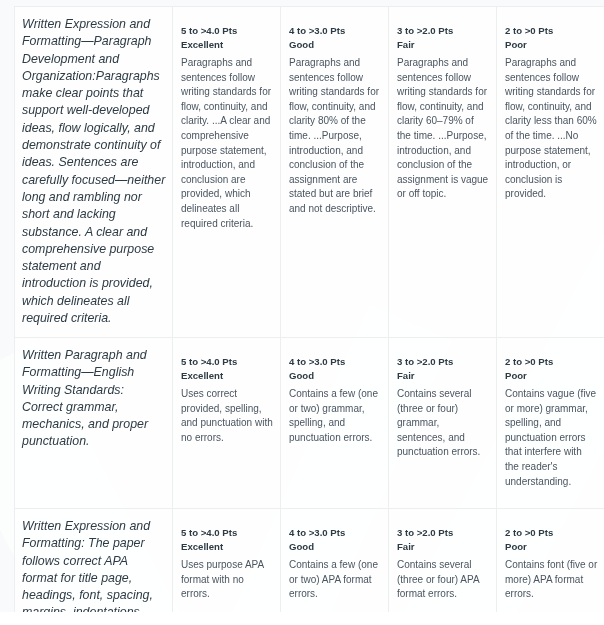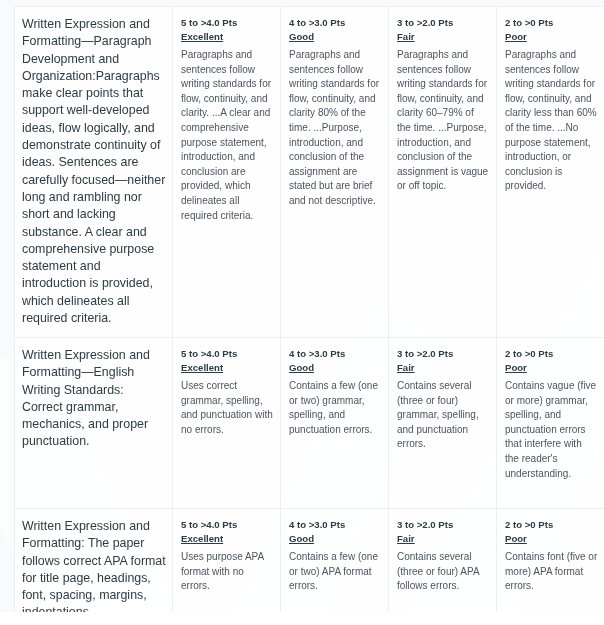--- a/index.html
+++ b/index.html
@@ -49,38 +49,39 @@
       vertical-align: top;
       background: rgba(255,255,255,0.72);
       padding: 0;
     }
     td.criterion {
       width: 144px;
       padding: 9px 6px 8px 7px !important;
       font-size: 12.4px;
       line-height: 17.3px;
       color: #2d3b45;
+      font-style: italic;
     }
     td.rating {
       width: 93px;
       padding: 9px 6px 6px 8px !important;
     }
     .r-pts {
       font-size: 9.6px;
       font-weight: bold;
       line-height: 14px;
       color: #2d3b45;
+      margin-top: 8px;
     }
     .r-title {
       font-size: 9.6px;
       font-weight: bold;
       line-height: 14px;
       color: #2d3b45;
       margin-bottom: 4px;
-      text-decoration: underline;
     }
     .r-desc {
       font-size: 10px;
       line-height: 14.6px;
       color: #4a5560;
     }
     tr.row1 td { height: 313px; }
     tr.row2 td { height: 153px; }
     tr.row3 td { height: 120px; }
     .clipline {
@@ -122,35 +123,35 @@
         </td>
         <td class="rating">
           <div class="r-pts">2 to &gt;0 Pts</div>
           <div class="r-title">Poor</div>
           <div class="r-desc">Paragraphs and sentences follow writing standards for flow, continuity, and clarity less than 60% of the time. ...No purpose statement, introduction, or conclusion is provided.</div>
         </td>
 
       </tr>
 
       <tr class="row2">
-        <td class="criterion">Written Expression and Formatting—English Writing Standards: Correct grammar, mechanics, and proper punctuation.</td>
+        <td class="criterion">Written Paragraph and Formatting—English Writing Standards: Correct grammar, mechanics, and proper punctuation.</td>
         <td class="rating">
           <div class="r-pts">5 to &gt;4.0 Pts</div>
           <div class="r-title">Excellent</div>
-          <div class="r-desc">Uses correct grammar, spelling, and punctuation with no errors.</div>
+          <div class="r-desc">Uses correct provided, spelling, and punctuation with no errors.</div>
         </td>
         <td class="rating">
           <div class="r-pts">4 to &gt;3.0 Pts</div>
           <div class="r-title">Good</div>
           <div class="r-desc">Contains a few (one or two) grammar, spelling, and punctuation errors.</div>
         </td>
         <td class="rating">
           <div class="r-pts">3 to &gt;2.0 Pts</div>
           <div class="r-title">Fair</div>
-          <div class="r-desc">Contains several (three or four) grammar, spelling, and punctuation errors.</div>
+          <div class="r-desc">Contains several (three or four) grammar, sentences, and punctuation errors.</div>
         </td>
         <td class="rating">
           <div class="r-pts">2 to &gt;0 Pts</div>
           <div class="r-title">Poor</div>
           <div class="r-desc">Contains vague (five or more) grammar, spelling, and punctuation errors that interfere with the reader's understanding.</div>
         </td>
 
       </tr>
 
       <tr class="row3">
@@ -161,21 +162,21 @@
           <div class="r-desc">Uses purpose APA format with no errors.</div>
         </td>
         <td class="rating">
           <div class="r-pts">4 to &gt;3.0 Pts</div>
           <div class="r-title">Good</div>
           <div class="r-desc">Contains a few (one or two) APA format errors.</div>
         </td>
         <td class="rating">
           <div class="r-pts">3 to &gt;2.0 Pts</div>
           <div class="r-title">Fair</div>
-          <div class="r-desc">Contains several (three or four) APA follows errors.</div>
+          <div class="r-desc">Contains several (three or four) APA format errors.</div>
         </td>
         <td class="rating">
           <div class="r-pts">2 to &gt;0 Pts</div>
           <div class="r-title">Poor</div>
           <div class="r-desc">Contains font (five or more) APA format errors.</div>
         </td>
 
       </tr>
     </tbody>
   </table>

